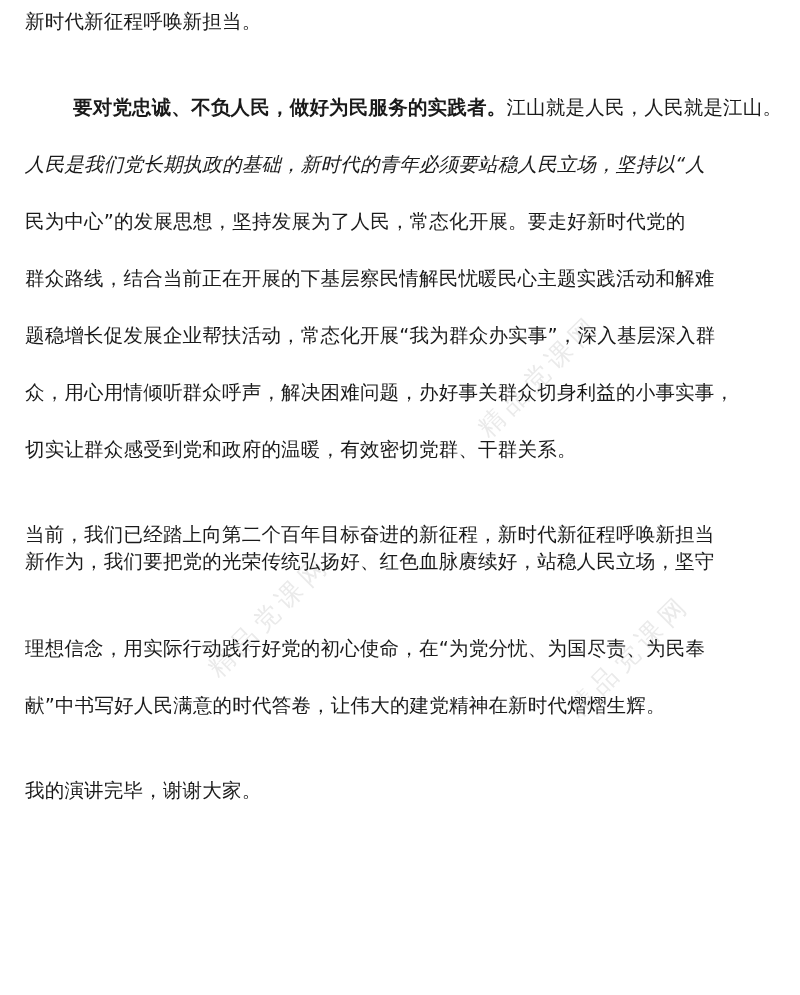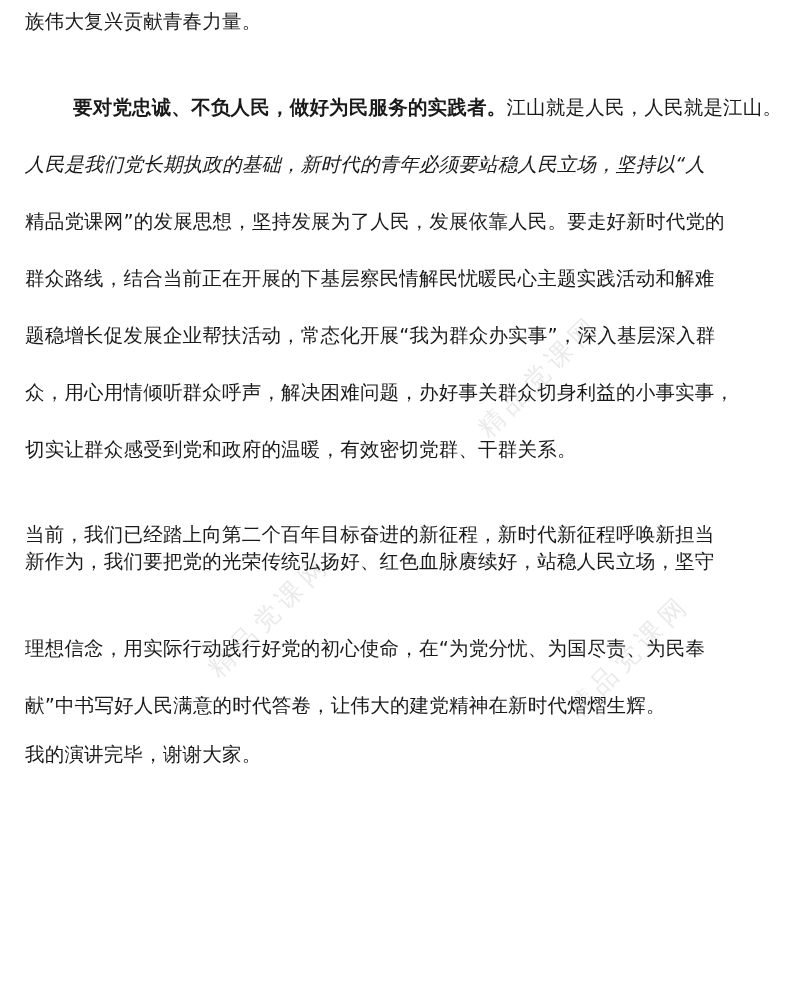--- a/index.html
+++ b/index.html
@@ -49,33 +49,33 @@
 </head>
 <body>
 
 <div class="page">
 
   <div class="watermark" style="left:470px; top:420px;">精品党课网</div>
   <div class="watermark" style="left:200px; top:660px;">精品党课网</div>
   <div class="watermark" style="left:560px; top:700px;">精品党课网</div>
 
   <div class="line" style="top:9px;">
-    <span>族伟大复兴贡献青春力量。</span>
+    <span>新时代新征程呼唤新担当。</span>
   </div>
 
   <div class="line" style="top:95px;">
     <span class="bold">要对党忠诚、不负人民，做好为民服务的实践者。</span><span>江山就是人民，人民就是江山。</span>
   </div>
 
   <div class="line" style="top:152px;font-style:italic;">
     <span>人民是我们党长期执政的基础，新时代的青年必须要站稳人民立场，坚持以“人</span>
   </div>
 
   <div class="line" style="top:209px;">
-    <span>精品党课网”的发展思想，坚持发展为了人民，发展依靠人民。要走好新时代党的</span>
+    <span>民为中心”的发展思想，坚持发展为了人民，常态化开展。要走好新时代党的</span>
   </div>
 
   <div class="line" style="top:266px;">
     <span>群众路线，结合当前正在开展的下基层察民情解民忧暖民心主题实践活动和解难</span>
   </div>
 
   <div class="line" style="top:323px;">
     <span>题稳增长促发展企业帮扶活动，常态化开展“我为群众办实事”，深入基层深入群</span>
   </div>
 
@@ -96,17 +96,17 @@
   </div>
 
   <div class="line" style="top:636px;">
     <span>理想信念，用实际行动践行好党的初心使命，在“为党分忧、为国尽责、为民奉</span>
   </div>
 
   <div class="line" style="top:693px;">
     <span>献”中书写好人民满意的时代答卷，让伟大的建党精神在新时代熠熠生辉。</span>
   </div>
 
-  <div class="line" style="top:742px;text-align:right;">
+  <div class="line" style="top:778px;text-align:right;">
     <span>我的演讲完毕，谢谢大家。</span>
   </div>
 
 </div>
 
 </body></html>

